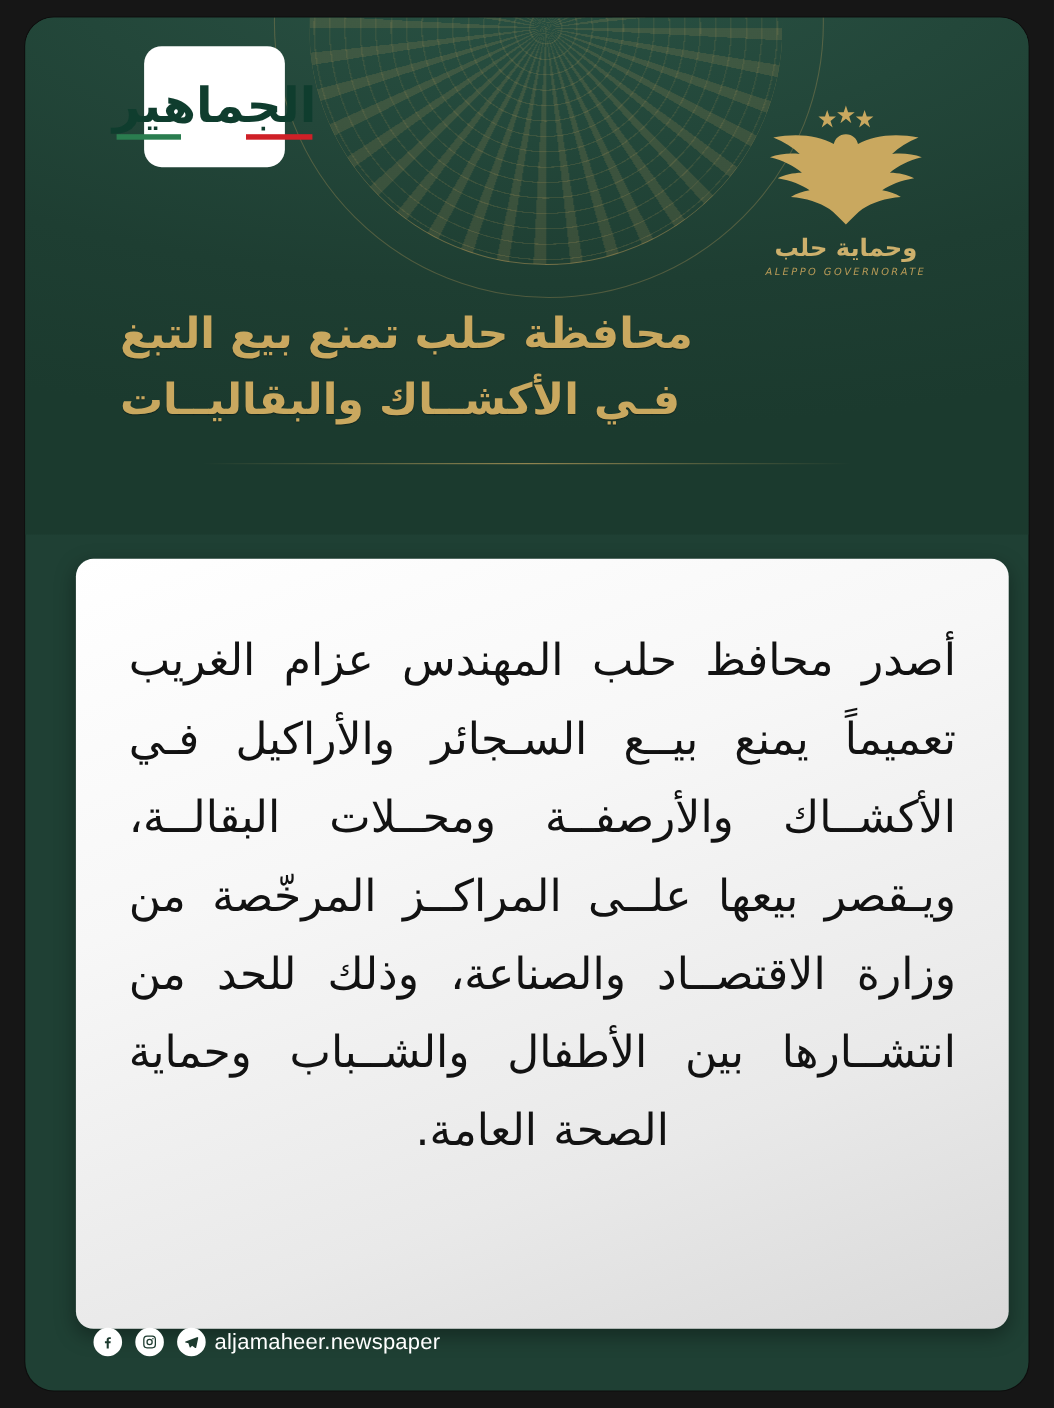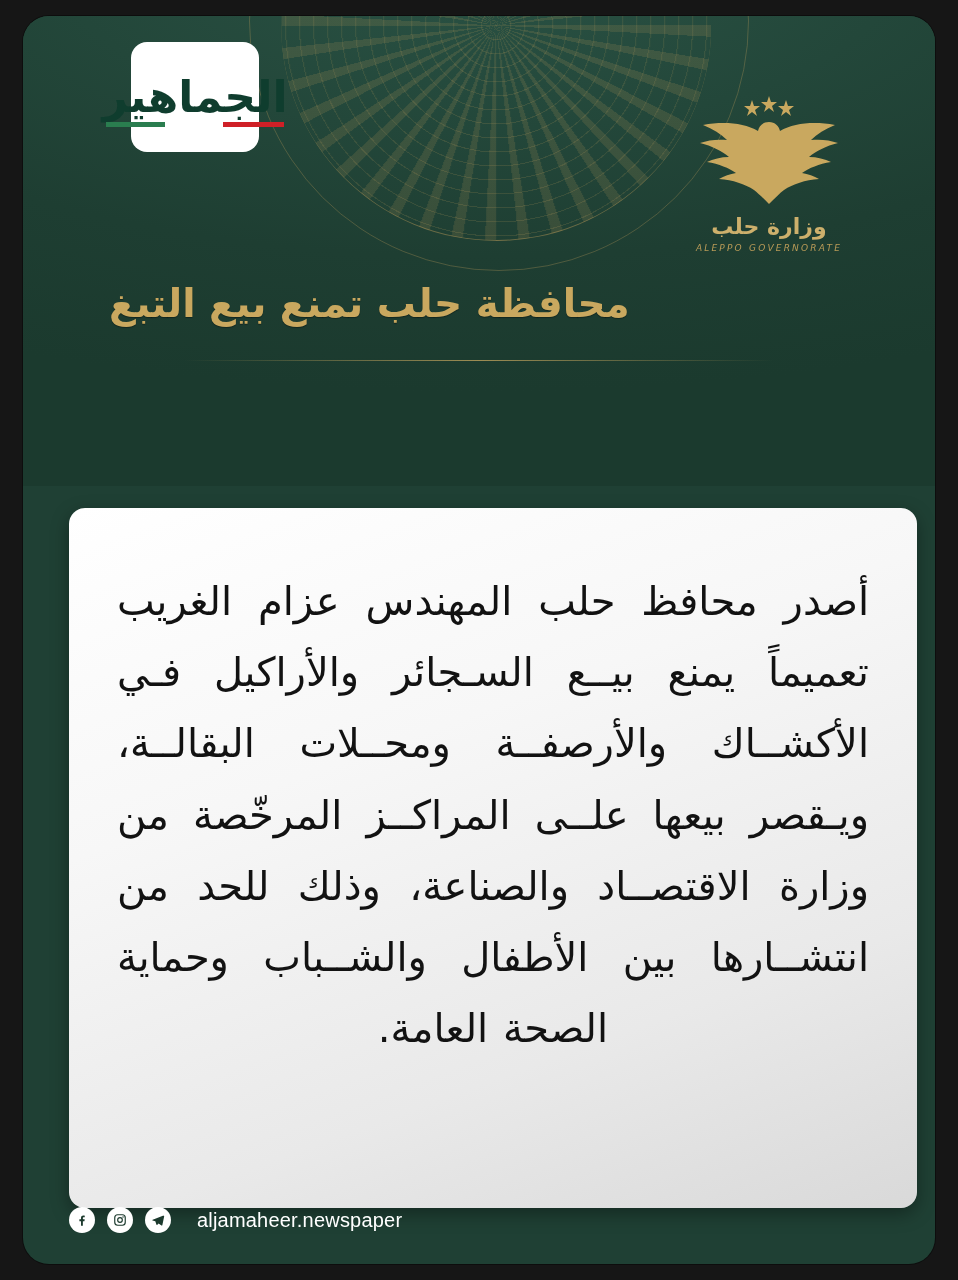--- a/index.html
+++ b/index.html
@@ -161,28 +161,28 @@
     color: #121212;
     text-align: justify;
     text-align-last: center;
     font-weight: normal;
     word-spacing: 2px;
   }
 
   
   .footer {
     position: absolute;
-    left: 0; right: 0;
+    left: 16px; right: 0;
     bottom: 0;
     height: 88px;
     display: flex;
     flex-direction: row-reverse;
     align-items: center;
     justify-content: flex-end;
-    gap: 18px;
+    gap: 0;
     padding: 0 46px;
     direction: ltr;
     background: transparent;
   }
   .social {
     display: flex;
     gap: 12px;
     align-items: center;
   }
   .ic {
@@ -222,26 +222,27 @@
 
       <div class="emblem">
         <svg width="170" height="112" viewBox="0 0 170 112">
           <g fill="#c9a85f">
             <polygon points="68,6 70,12 76,12 71,16 73,22 68,18 63,22 65,16 60,12 66,12"></polygon>
             <polygon points="85,2 87,8 93,8 88,12 90,18 85,14 80,18 82,12 77,8 83,8"></polygon>
             <polygon points="102,6 104,12 110,12 105,16 107,22 102,18 97,22 99,16 94,12 100,12"></polygon>
             <path d="M85 28 c-6 0 -10 4 -11 9 c-14 -8 -34 -10 -55 -6 c10 4 18 9 24 15 c-9 -1 -19 0 -27 3 c12 3 22 8 29 14 c-8 0 -16 2 -22 5 c12 2 22 6 29 11 c-6 1 -12 3 -17 6 c14 1 26 5 35 11 c4 3 9 8 15 14 c6 -6 11 -11 15 -14 c9 -6 21 -10 35 -11 c-5 -3 -11 -5 -17 -6 c7 -5 17 -9 29 -11 c-6 -3 -14 -5 -22 -5 c7 -6 17 -11 29 -14 c-8 -3 -18 -4 -27 -3 c6 -6 14 -11 24 -15 c-21 -4 -41 -2 -55 6 c-1 -5 -5 -9 -11 -9 z"></path>
           </g>
         </svg>
-        <div class="gov-ar">وزارة حلب</div>
+        <div class="gov-ar">وحماية حلب</div>
         <div class="gov-en">ALEPPO GOVERNORATE</div>
       </div>
 
       <div class="headline">
         <div class="line">محافظة حلب تمنع بيع التبغ</div>
+        <div class="line">فـي الأكشــاك والبقاليــات</div>
         <div class="rule"></div>
       </div>
     </div>
 
     <div class="body-card">
       <p class="body-text">أصدر محافظ حلب المهندس عزام الغريب تعميماً يمنع بيــع السـجائر والأراكيل فـي الأكشــاك والأرصفــة ومحــلات البقالــة، ويـقصر بيعها علــى المراكــز المرخّصة من وزارة الاقتصــاد والصناعة، وذلك للحد من انتشــارها بين الأطفال والشــباب وحماية الصحة العامة.</p>
     </div>
 
     <div class="footer">
       <span class="handle">aljamaheer.newspaper</span>

